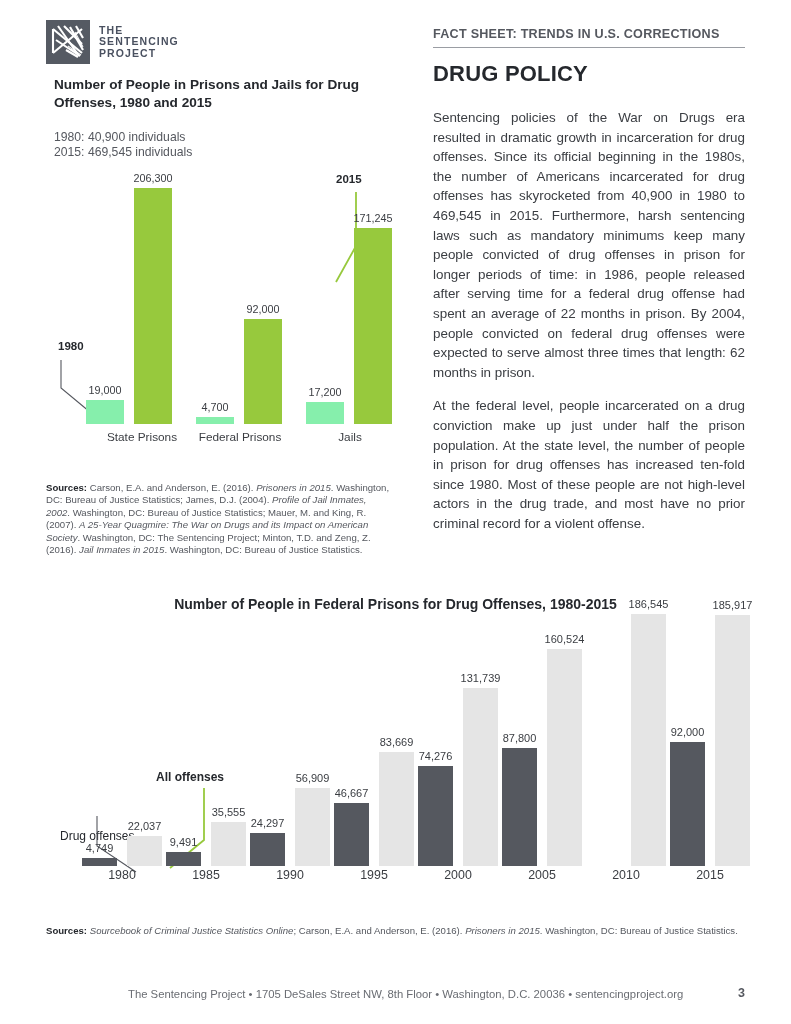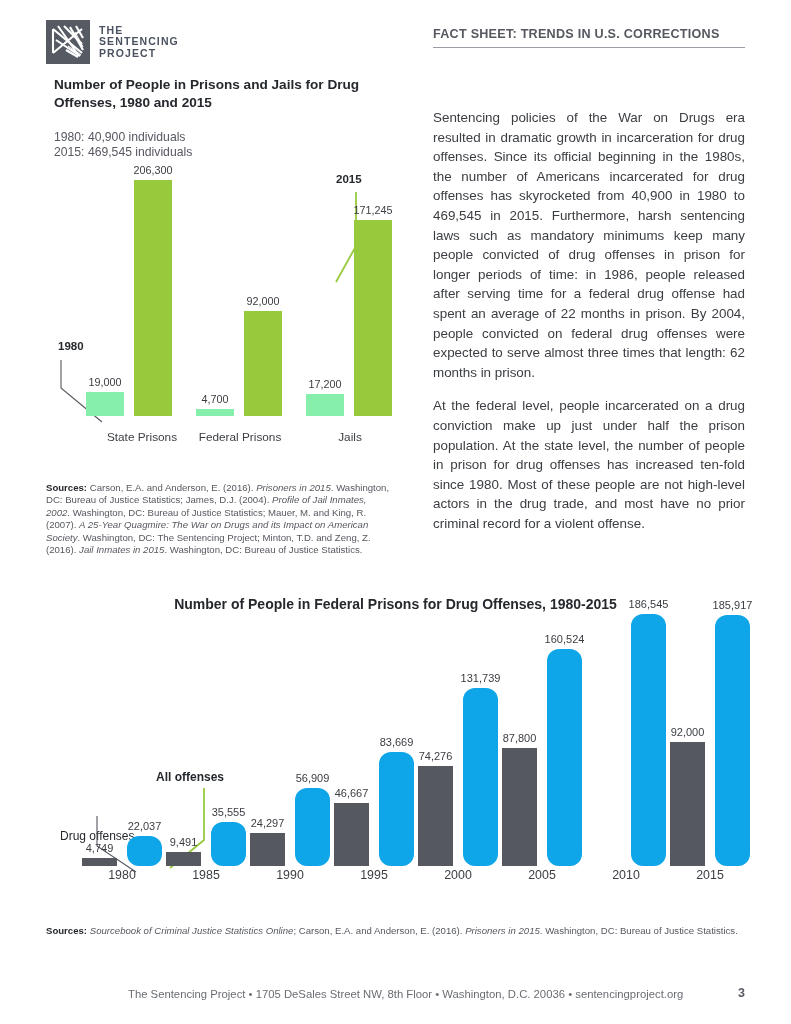--- a/index.html
+++ b/index.html
@@ -119,21 +119,21 @@
     top: 0;
     height: 280px;
   }
   .c1-group {
     position: absolute;
     bottom: 22px;
     height: 258px;
   }
   .c1-bar {
     position: absolute;
-    bottom: 12px;
+    bottom: 4px;
     width: 38px;
   }
   .c1-bar.gray  { background: #86efac; }
   .c1-bar.green { background: #97c93d; }
   .c1-bar .lbl {
     position: absolute;
     bottom: 100%;
     left: 50%;
     transform: translateX(-50%);
     margin-bottom: 4px;
@@ -215,21 +215,21 @@
     position: absolute;
     bottom: 24px;
     height: 244px;
   }
   .c2-bar {
     position: absolute;
     bottom: 0;
     width: 35px;
   }
   .c2-bar.gray  { background: #55585f; }
-  .c2-bar.green { background: #0ea5e9; border-radius: 12px; }
+  .c2-bar.green { background: #e5e5e5; }
   .c2-bar .lbl {
     position: absolute;
     bottom: 100%;
     left: 50%;
     transform: translateX(-50%);
     margin-bottom: 4px;
     font-size: 11px;
     color: #3a3d42;
     white-space: nowrap;
   }
@@ -315,20 +315,21 @@
     <div class="logo-wordmark">
       <div>THE</div>
       <div>SENTENCING</div>
       <div>PROJECT</div>
     </div>
   </div>
 
   <div class="fact-sheet-head">
     <div class="fact-sheet-kicker">FACT SHEET: TRENDS IN U.S. CORRECTIONS</div>
     <div class="rule"></div>
+    <div class="fact-sheet-title">DRUG POLICY</div>
   </div>
 
   <div class="body-copy">
     <p>Sentencing policies of the War on Drugs era resulted in dramatic growth in incarceration for drug offenses. Since its official beginning in the 1980s, the number of Americans incarcerated for drug offenses has skyrocketed from 40,900 in 1980 to 469,545 in 2015. Furthermore, harsh sentencing laws such as mandatory minimums keep many people convicted of drug offenses in prison for longer periods of time: in 1986, people released after serving time for a federal drug offense had spent an average of 22 months in prison. By 2004, people convicted on federal drug offenses were expected to serve almost three times that length: 62 months in prison.</p>
     <p>At the federal level, people incarcerated on a drug conviction make up just under half the prison population. At the state level, the number of people in prison for drug offenses has increased ten-fold since 1980. Most of these people are not high-level actors in the drug trade, and most have no prior criminal record for a violent offense.</p>
   </div>
 
   <div class="chart1-title">Number of People in Prisons and Jails for Drug Offenses, 1980 and 2015</div>
   <div class="chart1-sub">
     <div>1980: 40,900 individuals</div>

